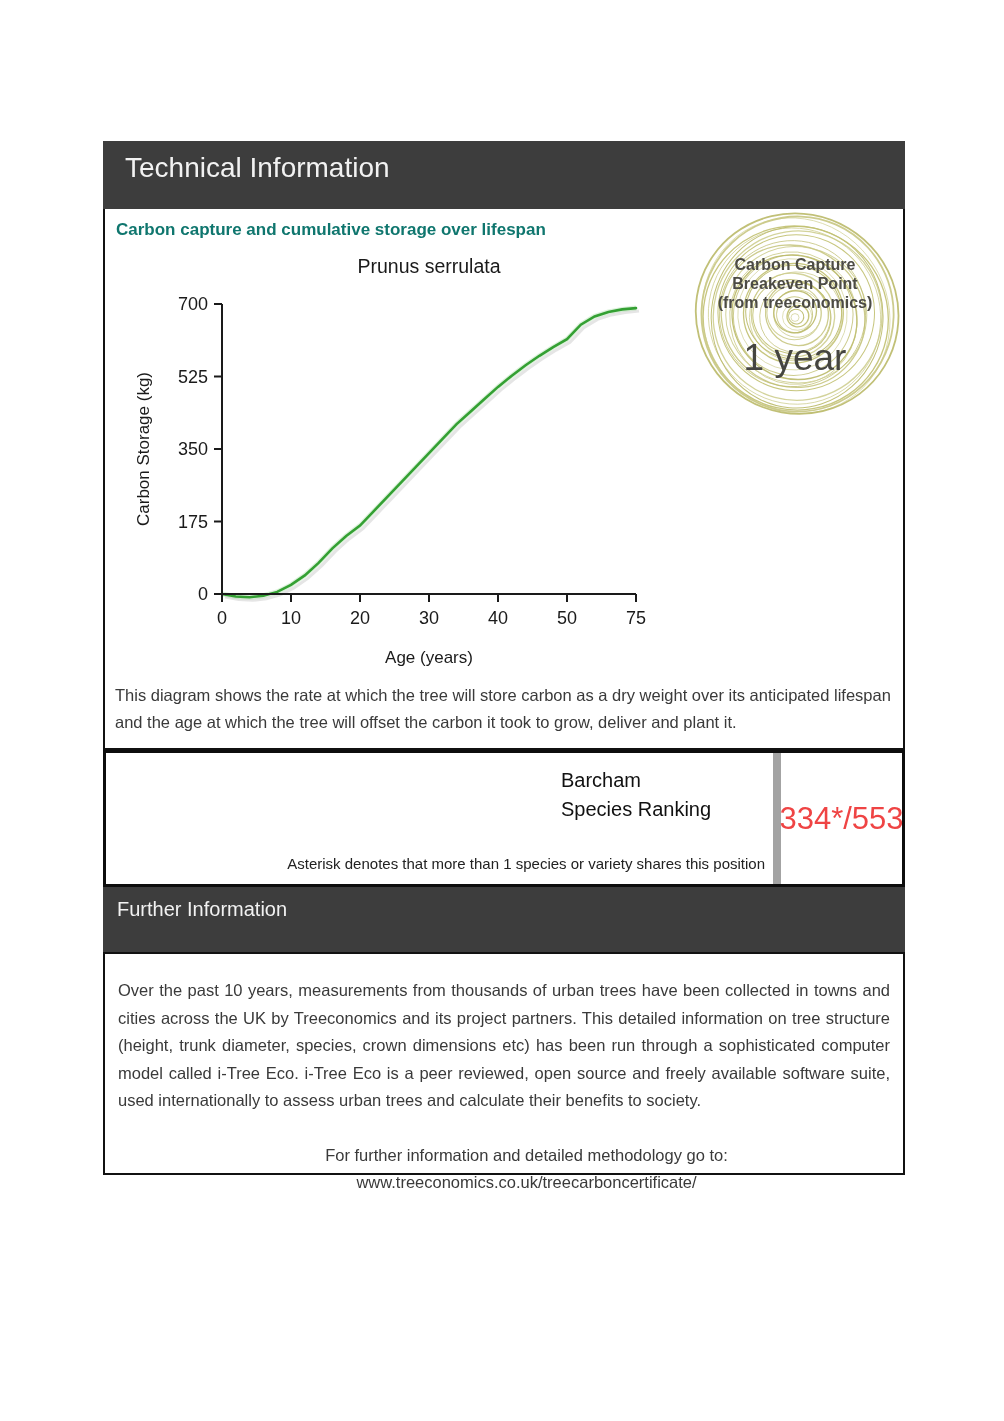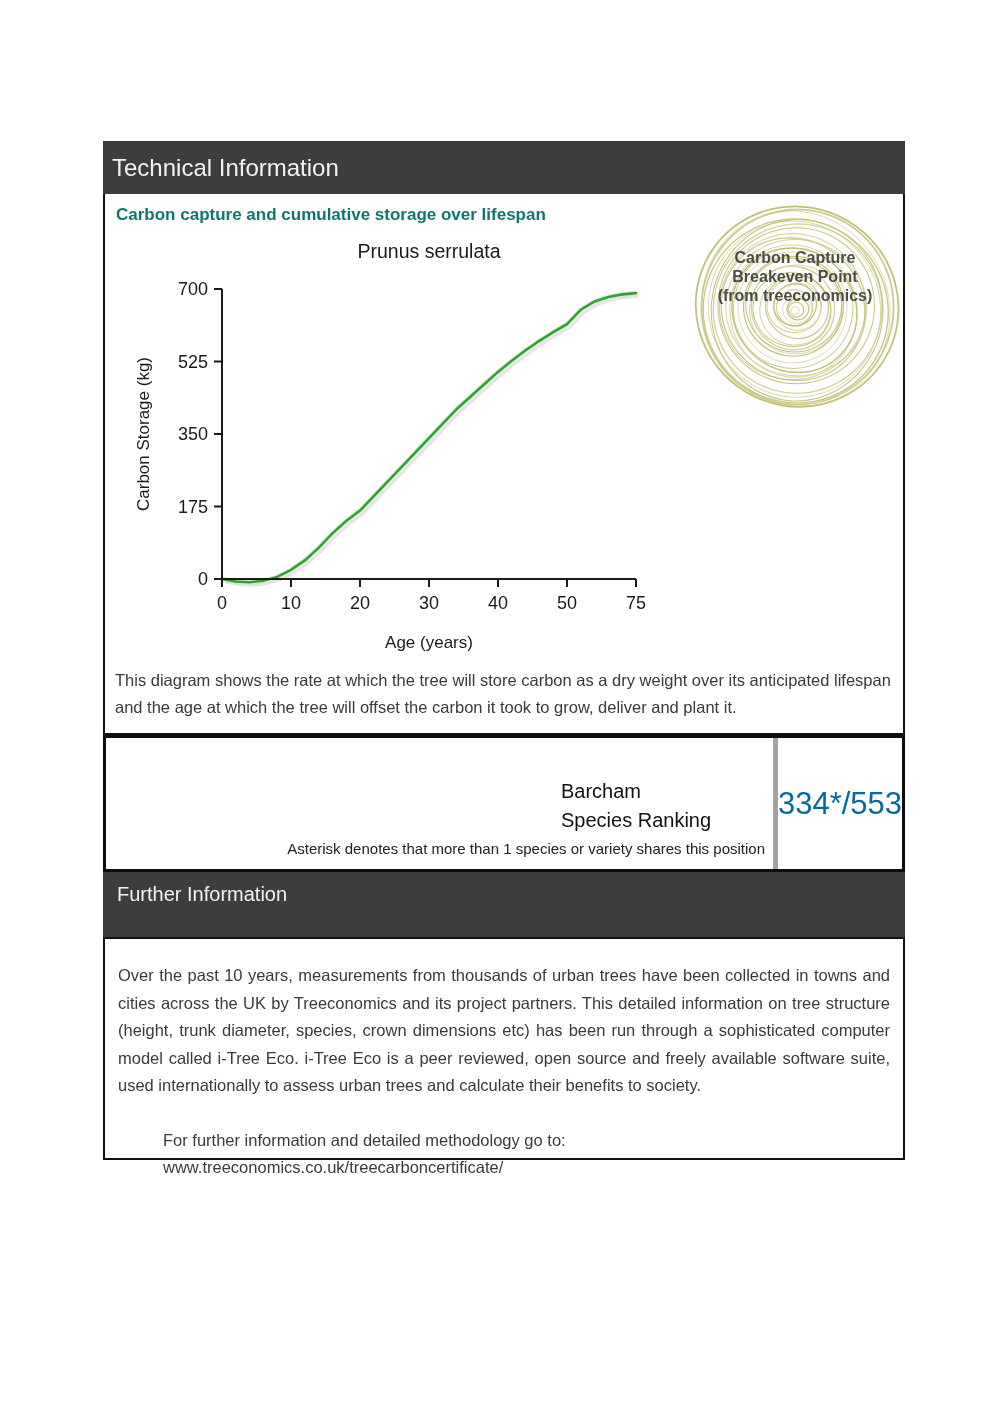--- a/index.html
+++ b/index.html
@@ -1,37 +1,37 @@
 <!DOCTYPE html>
 <html><head>
 <meta charset="utf-8">
 <style>
   html,body{margin:0;padding:0;background:#ffffff;}
   body{width:1004px;height:1421px;position:relative;font-family:"Liberation Sans",sans-serif;}
   .sheet{position:absolute;left:0;top:0;width:1004px;height:1421px;background:#fff;}
   .content{position:absolute;left:103px;top:141px;width:802px;}
   .bar{background:#3d3d3d;color:#f2f2f2;box-sizing:border-box;}
-  .bar.tech{height:53px;line-height:53px;padding-left:9px;font-size:24px;}
+  .bar.tech{height:68px;line-height:53px;padding-left:22px;font-size:28px;}
   .bar.further{height:65px;padding:11px 0 4px 14px;font-size:20px;}
   .chart-box{position:relative;height:541px;border:2px solid #111;border-top:none;background:#fff;box-sizing:border-box;}
   .section-title{position:absolute;top:11px;left:11px;font-size:17px;font-weight:bold;color:#0f766e;}
   #chart-svg{position:absolute;left:10px;top:40px;}
-  .badge{position:absolute;top:8px;right:2px;width:212px;height:212px;}
+  .badge{position:absolute;top:0;right:2px;width:212px;height:212px;}
   .badge svg{position:absolute;left:0;top:0;}
   .badge-label{position:absolute;top:46px;left:0;width:100%;text-align:center;font-size:16px;font-weight:bold;line-height:19px;color:#4c4b45;}
   .badge-value{position:absolute;top:128px;left:0;width:100%;text-align:center;font-size:37px;color:#454540;}
   .caption{position:absolute;left:10px;right:8px;bottom:12px;font-size:16.5px;line-height:27px;color:#3a3a3a;}
   .ranking-row{display:flex;height:137px;border:3px solid #0d0d0d;box-sizing:border-box;background:#fff;}
   .ranking-left{flex:1;position:relative;}
-  .ranking-label{position:absolute;left:455px;top:13px;font-size:20px;line-height:29px;color:#111;white-space:pre-line;margin-top:26px;}
+  .ranking-label{position:absolute;left:455px;top:13px;font-size:20px;line-height:29px;color:#111;white-space:pre-line;}
   .ranking-note{position:absolute;right:8px;bottom:12px;font-size:15px;color:#222;}
-  .ranking-right{width:129px;border-left:5px solid #a3a3a3;display:flex;align-items:center;justify-content:center;font-size:31px;color:#0369a1;box-sizing:border-box;}
+  .ranking-right{width:129px;border-left:8px solid #a3a3a3;display:flex;align-items:center;justify-content:center;font-size:31px;color:#ef4444;box-sizing:border-box;}
   .further-box{height:223px;border:2px solid #111;box-sizing:border-box;padding:23px 13px;background:#fff;}
   .further-box p{margin:0;font-size:16.5px;line-height:27.5px;color:#3a3a3a;text-align:justify;}
-  .further-box p.link-line{margin-top:27px;text-align:left;margin-left:45px;}
+  .further-box p.link-line{margin-top:27px;text-align:center;margin-left:45px;}
 </style>
 </head>
 <body>
 
 <div class="sheet">
   <div class="content">
 
     <div class="bar tech">
       <span>Technical Information</span>
     </div>
@@ -105,20 +105,21 @@
             <ellipse cx="108.3" cy="108.1" rx="93.1" ry="91.5" transform="rotate(34 106 106)" fill="none" stroke="#c2c173" stroke-width="1.3" opacity="0.92"></ellipse>
             <ellipse cx="107.0" cy="105.4" rx="99.0" ry="92.7" transform="rotate(63 106 106)" fill="none" stroke="#cfcf93" stroke-width="0.7" opacity="0.92"></ellipse>
             <ellipse cx="105.0" cy="103.5" rx="97.6" ry="96.1" transform="rotate(92 106 106)" fill="none" stroke="#c9c884" stroke-width="1.8" opacity="0.92"></ellipse>
             <ellipse cx="103.7" cy="104.9" rx="99.6" ry="102.0" transform="rotate(121 106 106)" fill="none" stroke="#bcbb6b" stroke-width="1.8" opacity="0.92"></ellipse>
           </svg>
         <div class="badge-label">
           <div>Carbon Capture</div>
           <div>Breakeven Point</div>
           <div>(from treeconomics)</div>
         </div>
+        <div class="badge-value">1 year</div>
       </div>
 
       <div class="caption">This diagram shows the rate at which the tree will store carbon as a dry weight over its anticipated lifespan and the age at which the tree will offset the carbon it took to grow, deliver and plant it.</div>
     </div>
 
     <div class="ranking-row">
       <div class="ranking-left">
         <div class="ranking-label">Barcham
 Species Ranking</div>
         <div class="ranking-note">Asterisk denotes that more than 1 species or variety shares this position</div>

